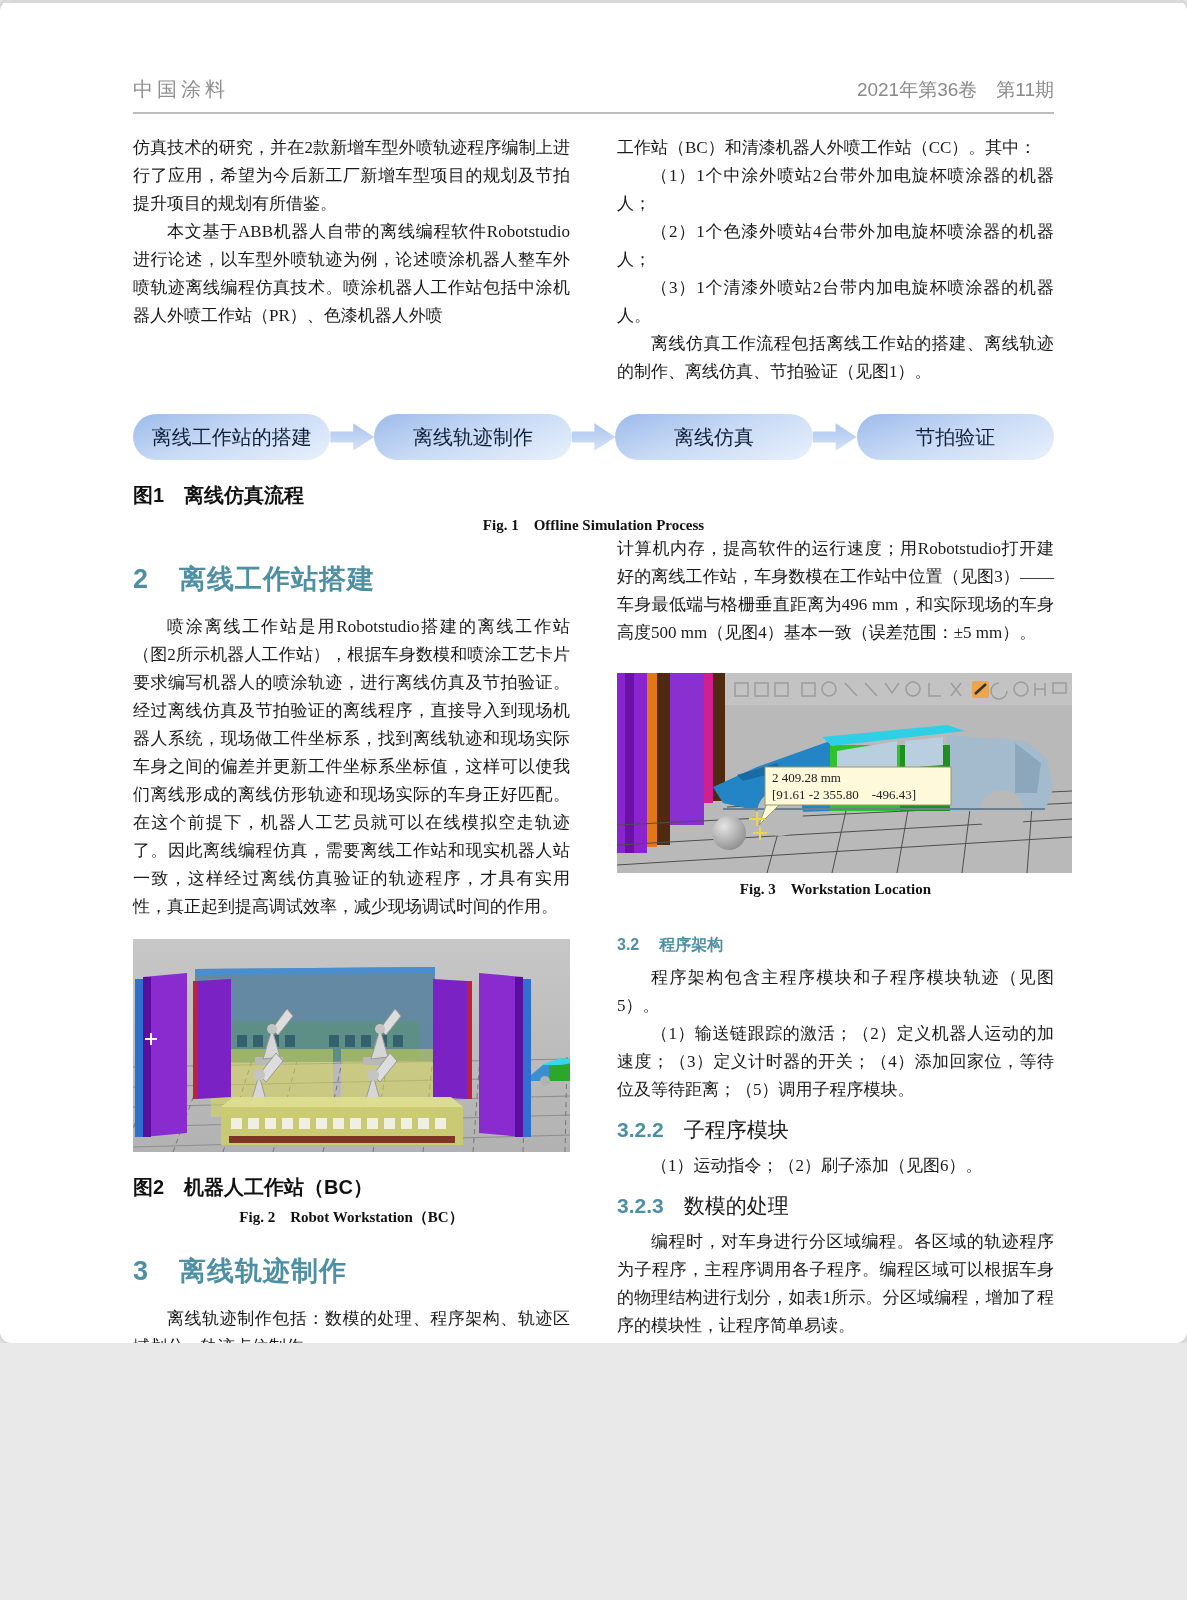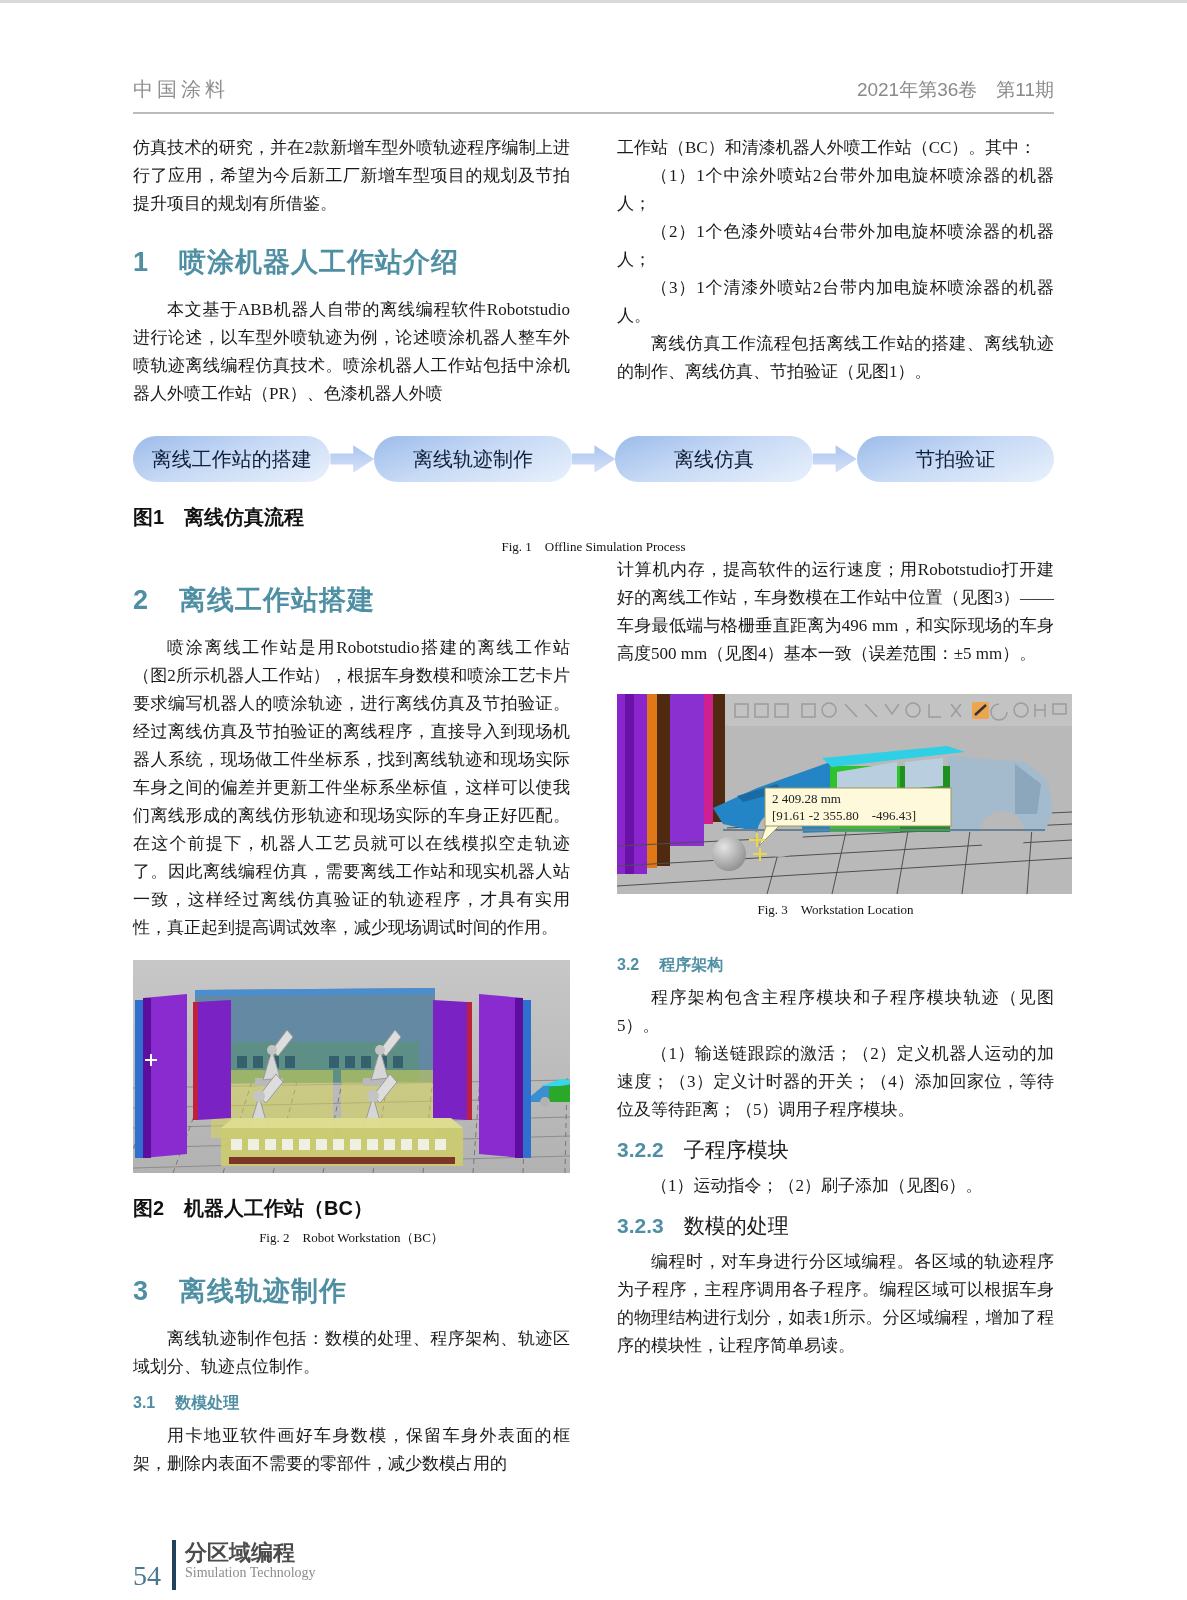--- a/index.html
+++ b/index.html
@@ -1,19 +1,20 @@
 <!DOCTYPE html>
 <html><head>
 <meta charset="utf-8">
 <style>
   html,body{margin:0;padding:0;background:#e9e9e9;}
   .page{
-    position:relative;width:1187px;height:1600px;margin:0 auto;background:#ffffff;
+    position:relative;width:1187px;height:1343px;margin:0 auto;background:#ffffff;
     font-family:"Liberation Serif","DejaVu Serif",serif;color:#1a1a1a;overflow:hidden;
     box-shadow:0 0 6px rgba(0,0,0,.25);
+    border-radius:11px;
   }
   .page::before{content:"";position:absolute;left:0;top:0;width:100%;height:3px;background:#d9d9d9;}
   
   .header{margin:0 133px;padding-top:76px;padding-bottom:9px;border-bottom:2px solid #bcbcbc;
     display:flex;justify-content:space-between;align-items:flex-end;}
   .journal-name{font-family:"Liberation Sans","DejaVu Sans",sans-serif;font-size:20px;color:#8f8f8f;letter-spacing:4px;}
   .issue-info{font-family:"Liberation Sans","DejaVu Sans",sans-serif;font-size:19px;color:#8a8a8a;}
   
   .content{margin:20px 133px 0;}
   .cols{display:flex;gap:47px;}
@@ -31,21 +32,21 @@
   
   .flow{display:flex;align-items:center;justify-content:space-between;margin-top:28px;}
   .pill{width:198px;height:46px;border-radius:23px;
     background:linear-gradient(160deg,#9cbbea 0%,#c6d9f5 45%,#e9f1fc 100%);
     display:flex;align-items:center;justify-content:center;
     font-size:20px;color:#10203a;}
   .farrow{width:44px;height:30px;background:linear-gradient(180deg,#a9c3ee,#d7e4f8);
     clip-path:polygon(0 32%,52% 32%,52% 4%,100% 50%,52% 96%,52% 68%,0 68%);}
   .figcap-zh{font-family:"Liberation Sans","DejaVu Sans",sans-serif;font-weight:bold;font-size:20px;
     text-align:left;margin:22px 0 0;color:#111;}
-  .figcap-en{font-family:"Liberation Serif","DejaVu Serif",serif;font-weight:normal;font-size:13px;
+  .figcap-en{font-family:"Liberation Serif","DejaVu Serif",serif;font-weight:bold;font-size:15px;
     text-align:center;margin:7px 0 0;color:#111;}
   .figure-wrap{margin-top:18px;}
   .figure-wrap svg{display:block;}
   
   .footer{position:absolute;left:133px;top:1540px;display:flex;}
   .page-number{font-size:28px;color:#49788f;margin-right:11px;align-self:flex-end;line-height:1;}
   .footer-bar{width:4px;height:50px;background:#24415c;margin-right:9px;}
   .footer-col-zh{font-family:"Liberation Sans","DejaVu Sans",sans-serif;font-weight:bold;
     font-size:22px;color:#4c4c4c;line-height:1.15;}
   .footer-col-en{font-family:"Liberation Serif","DejaVu Serif",serif;font-size:14px;color:#8c8c8c;line-height:1.2;}
@@ -59,21 +60,20 @@
   <div class="header">
     <span class="journal-name">中国涂料</span>
     <span class="issue-info">2021年第36卷　第11期</span>
   </div>
 
   <div class="content">
 
     <div class="cols">
       <div class="col">
         <p class="body">仿真技术的研究，并在2款新增车型外喷轨迹程序编制上进行了应用，希望为今后新工厂新增车型项目的规划及节拍提升项目的规划有所借鉴。</p>
-        <h2 class="sec"><span class="num">1</span><span>喷涂机器人工作站介绍</span></h2>
         <p class="body ind">本文基于ABB机器人自带的离线编程软件Robotstudio进行论述，以车型外喷轨迹为例，论述喷涂机器人整车外喷轨迹离线编程仿真技术。喷涂机器人工作站包括中涂机器人外喷工作站（PR）、色漆机器人外喷</p>
       </div>
       <div class="col">
         <p class="body">工作站（BC）和清漆机器人外喷工作站（CC）。其中：</p>
         <p class="body ind">（1）1个中涂外喷站2台带外加电旋杯喷涂器的机器人；</p>
         <p class="body ind">（2）1个色漆外喷站4台带外加电旋杯喷涂器的机器人；</p>
         <p class="body ind">（3）1个清漆外喷站2台带内加电旋杯喷涂器的机器人。</p>
         <p class="body ind">离线仿真工作流程包括离线工作站的搭建、离线轨迹的制作、离线仿真、节拍验证（见图1）。</p>
       </div>
     </div>

